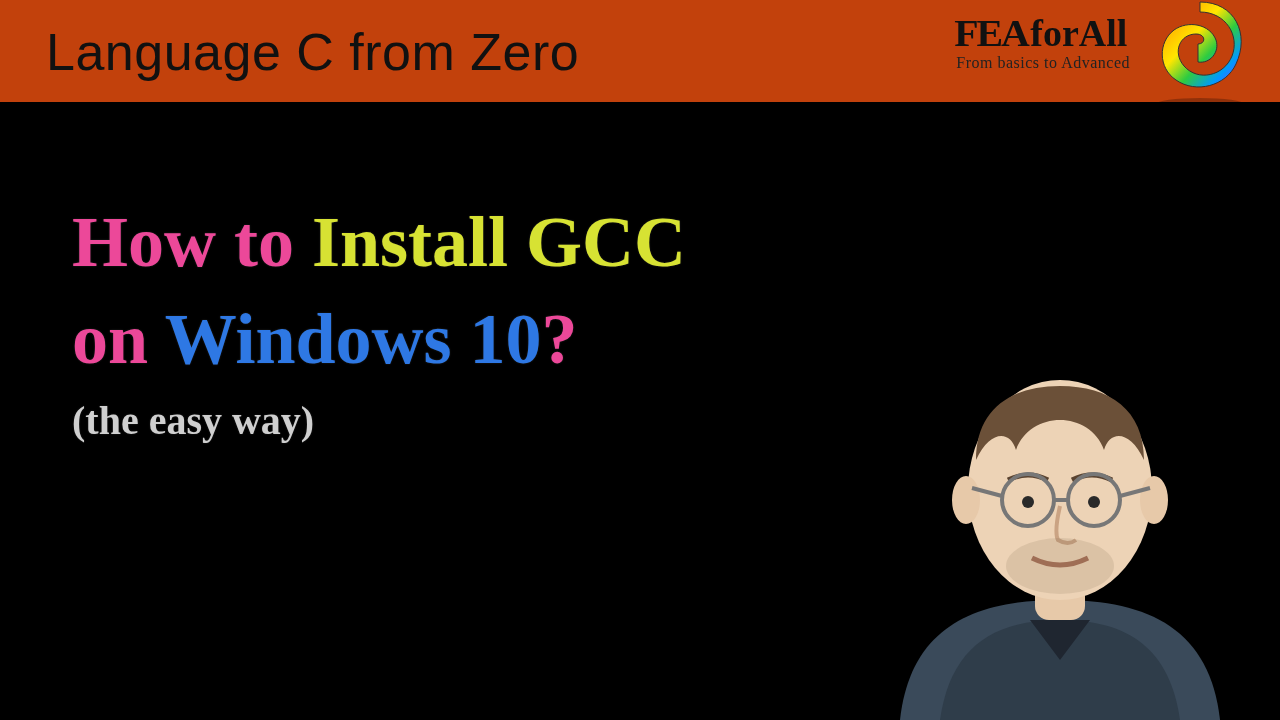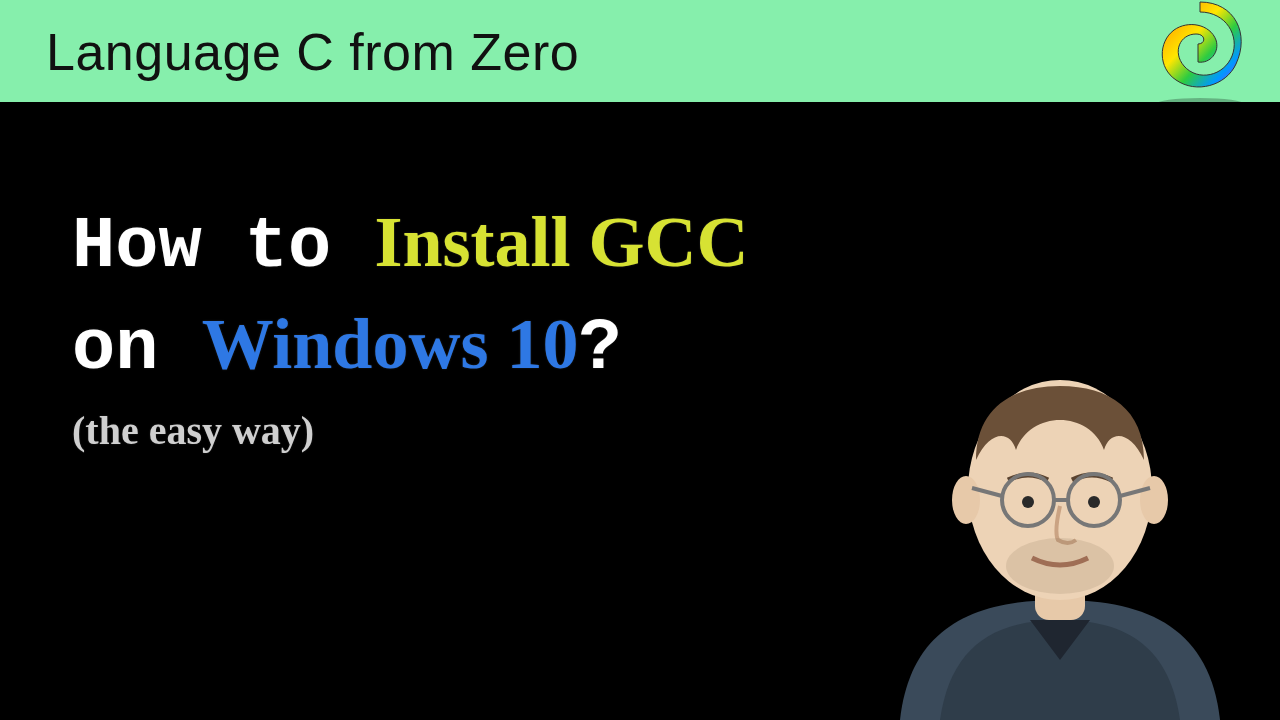--- a/index.html
+++ b/index.html
@@ -9,21 +9,21 @@
     height: 720px;
     background: #000;
     overflow: hidden;
     font-family: sans-serif;
   }
 
   
   .header {
     width: 100%;
     height: 102px;
-    background: #86efac;
+    background: #c2410c;
     position: relative;
     top: 0;
     left: 0;
   }
   .header .course-title {
     position: absolute;
     left: 46px;
     top: 22px;
     font-size: 52px;
     color: #111;
@@ -89,21 +89,21 @@
   .title-block {
     position: absolute;
     left: 72px;
     top: 92px;
     line-height: 1.35;
   }
   .title-line {
     font-size: 72px;
     white-space: nowrap;
   }
-  .c-white  { color: #ffffff; font-family: Liberation Mono, monospace; }
+  .c-white  { color: #ec4899; }
   .c-yellow { color: #d7e233; }
   .c-blue   { color: #2e78e4; text-align: right; }
   .subtitle {
     font-size: 40px;
     color: #cfcfcf;
     margin-top: 6px;
   }
 
   
   .presenter {
@@ -113,20 +113,26 @@
     width: 360px;
     height: 420px;
   }
 </style>
 </head>
 <body>
 
 <div class="header">
   <div class="course-title">Language C from Zero</div>
 
+  <div class="brand">
+    <div class="brand-line1">
+      <span class="brand-fea">FEA</span><span class="brand-forall">forAll</span>
+    </div>
+    <div class="brand-tagline">From basics to Advanced</div>
+  </div>
 
   <svg class="logo" viewBox="0 0 120 118">
     <defs>
       <linearGradient id="rb" x1="0" y1="0" x2="1" y2="1">
         <stop offset="0%" stop-color="#ff2e2e"></stop>
         <stop offset="20%" stop-color="#ffb400"></stop>
         <stop offset="40%" stop-color="#ffe600"></stop>
         <stop offset="60%" stop-color="#2ecc40"></stop>
         <stop offset="80%" stop-color="#0099ff"></stop>
         <stop offset="100%" stop-color="#9b2eff"></stop>

